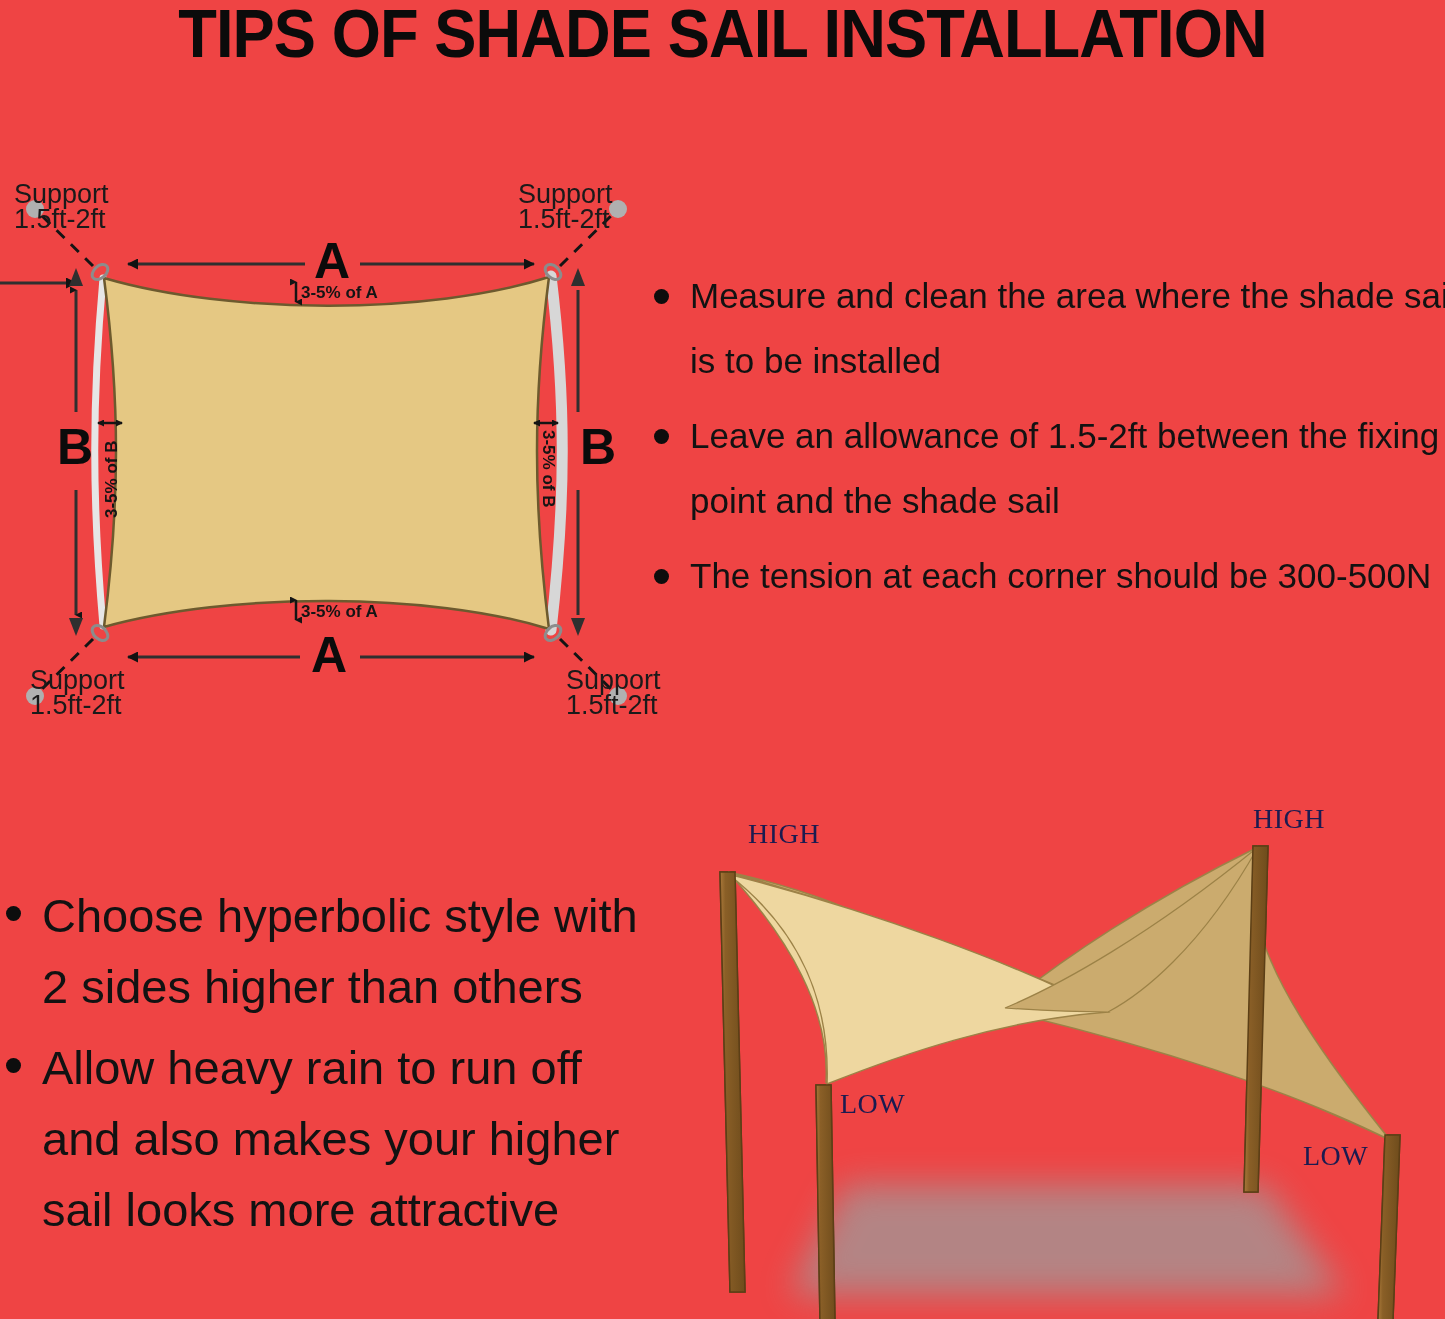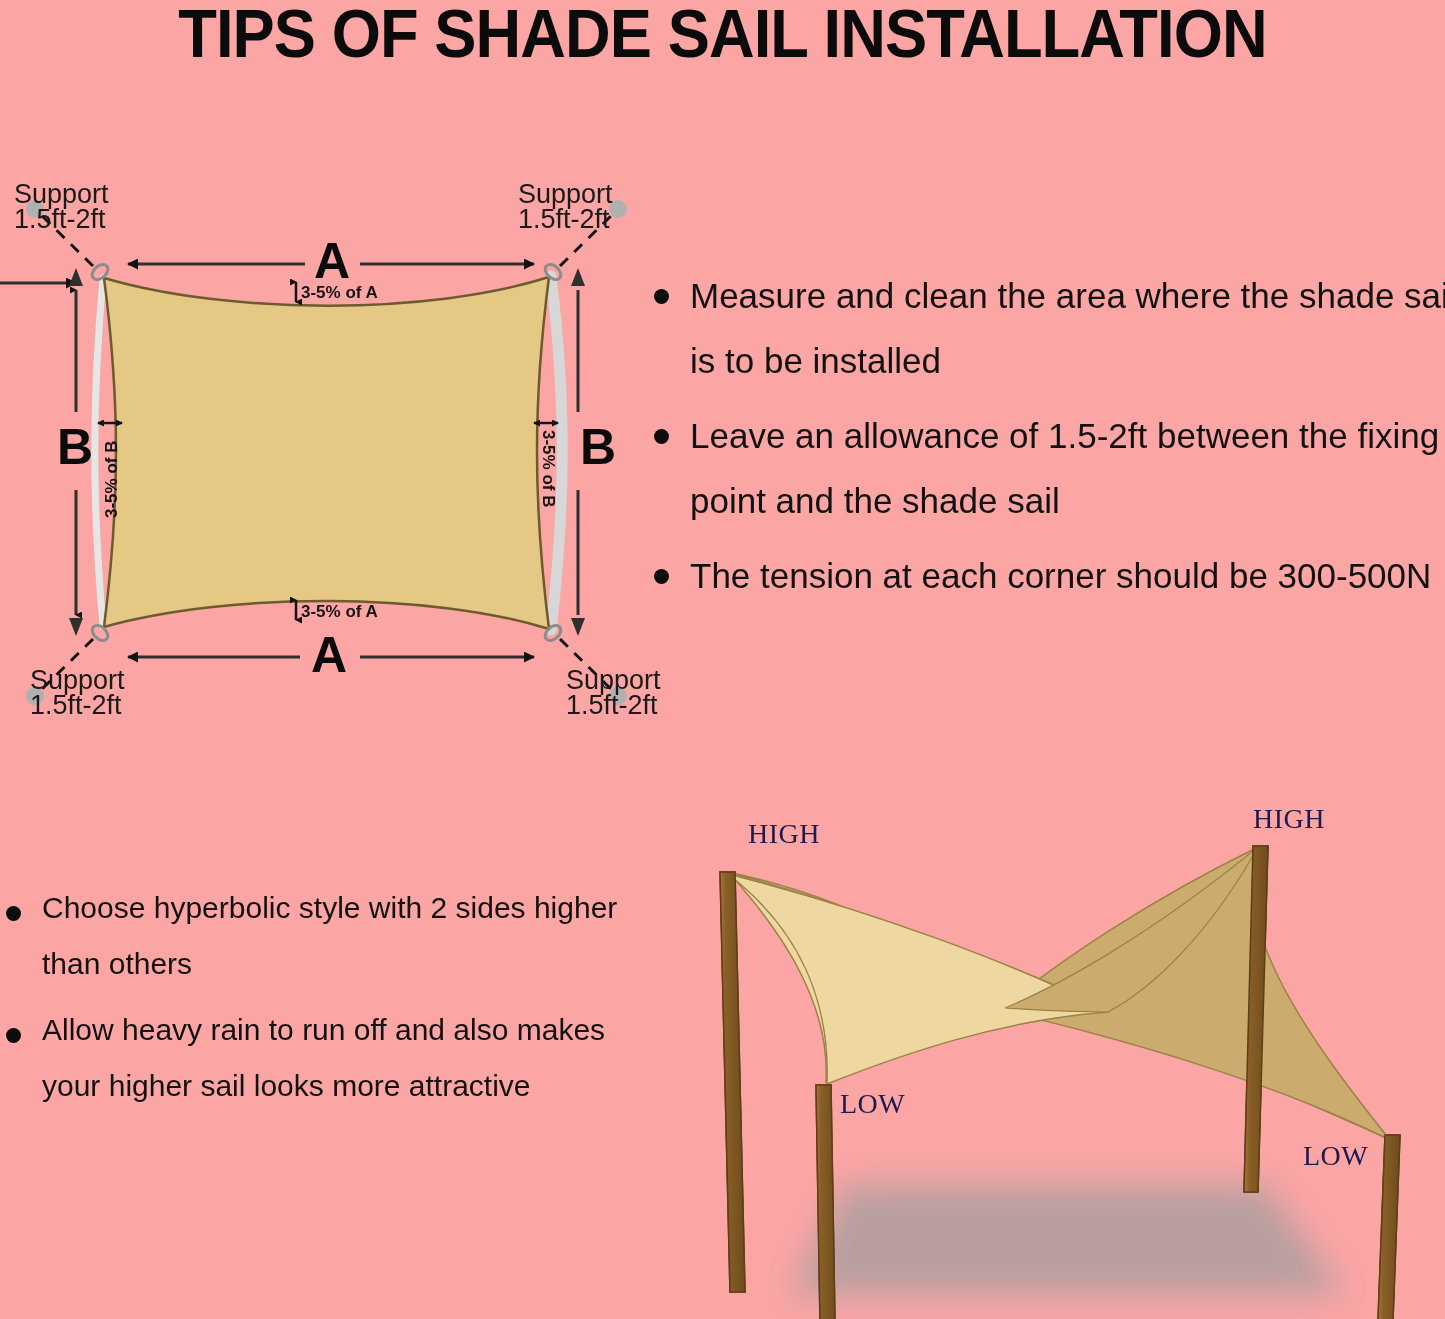--- a/index.html
+++ b/index.html
@@ -8,21 +8,21 @@
     background: #ffffff;
   }
   body {
     font-family: "Liberation Sans", sans-serif;
     color: #111111;
   }
   #page {
     position: relative;
     width: 1445px;
     height: 1319px;
-    background: #fca5a5;
+    background: #ef4444;
     overflow: hidden;
   }
 
   
   #title {
     position: absolute;
     left: 0;
     top: -6px;
     width: 1445px;
     text-align: center;
@@ -96,22 +96,22 @@
     border-radius: 50%;
     background: #0d0d0d;
   }
   #tips-right .bullet-item {
     font-size: 35px;
     line-height: 65px;
     width: 790px;
   }
   #tips-right .bullet-item::before { top: 26px; }
   #tips-left .bullet-item {
-    font-size: 30px;
-    line-height: 56px;
+    font-size: 47px;
+    line-height: 71px;
     width: 600px;
   }
   #tips-left .bullet-item::before { top: 26px; }
 
   
   .hl-label {
     position: absolute;
     font-family: Liberation Serif, serif;
     font-size: 28px;
     color: #1b1b50;

